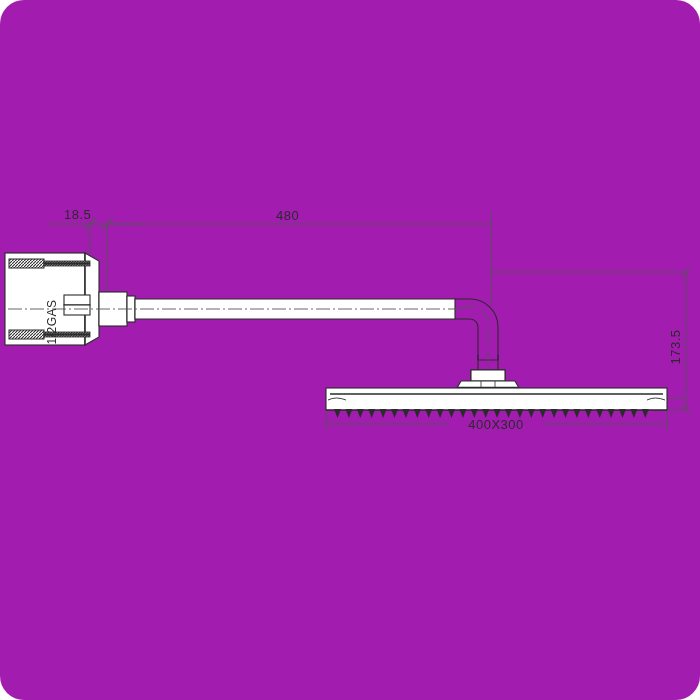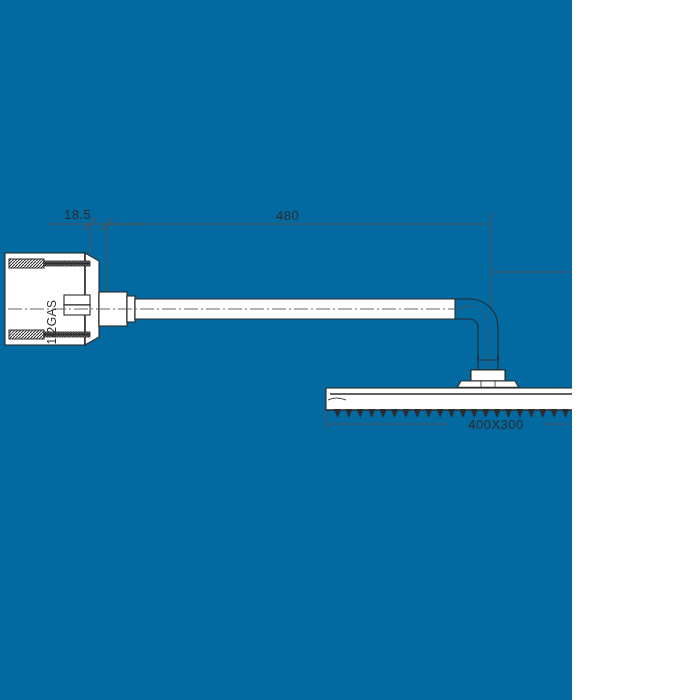--- a/index.html
+++ b/index.html
@@ -2,25 +2,26 @@
 <html><head>
 <meta charset="utf-8">
 <style>
   html, body {
     margin: 0;
     padding: 0;
     background: #ffffff;
   }
   #canvas {
     position: relative;
-    width: 572px;
+    width: 700px;
     height: 700px;
-    background: #0369a1;
+    background: #a21caf;
     font-family: "Liberation Sans", sans-serif;
     overflow: hidden;
+    border-radius: 24px;
   }
   svg.drawing {
     position: absolute;
     left: 0;
     top: 0;
     width: 700px;
     height: 700px;
   }
   .dim-text {
     font-family: "Liberation Sans", sans-serif;

